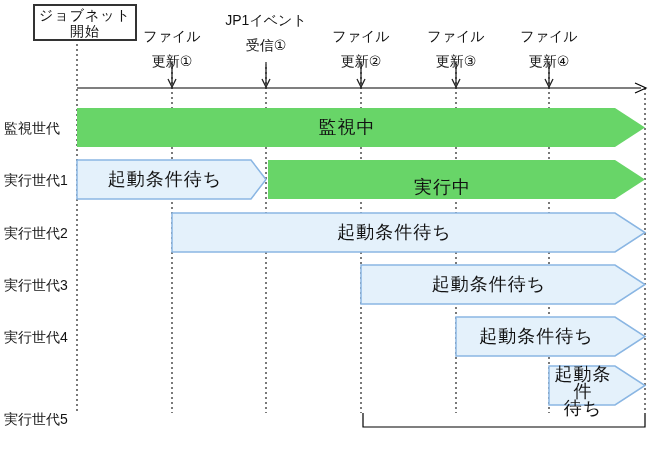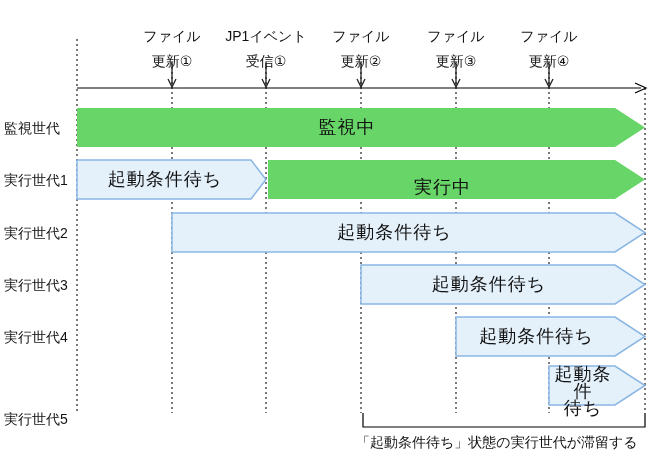--- a/index.html
+++ b/index.html
@@ -58,25 +58,29 @@
       <polygon points="77,108 615,108 645,127.5 615,147 77,147" fill="#68d568" stroke="none"></polygon>
       <polygon points="77,160 251,160 266,179.5 251,199 77,199" fill="#e4f1fb" stroke="#8ab6e3" stroke-width="1.5"></polygon>
       <polygon points="268,160 615,160 645,179.5 615,199 268,199" fill="#68d568" stroke="none"></polygon>
       <polygon points="172,213 615,213 645,232.5 615,252 172,252" fill="#e4f1fb" stroke="#8ab6e3" stroke-width="1.5"></polygon>
       <polygon points="361,265 615,265 645,284.5 615,304 361,304" fill="#e4f1fb" stroke="#8ab6e3" stroke-width="1.5"></polygon>
       <polygon points="456,317 615,317 645,336.5 615,356 456,356" fill="#e4f1fb" stroke="#8ab6e3" stroke-width="1.5"></polygon>
       <polygon points="549,366 615,366 645,385.5 615,405 549,405" fill="#e4f1fb" stroke="#8ab6e3" stroke-width="1.5"></polygon>
       <polyline points="363,413 363,427 645,427 645,413" fill="none" stroke="#000" stroke-width="1.2"></polyline>
     </svg>
 
+  <div class="start-box">
+    <div>ジョブネット</div>
+    <div>開始</div>
+  </div>
 
   <div id="labels-layer">
       <div class="event-label" style="left: 117px; top: 24px;">ファイル
 更新①</div>
-      <div class="event-label" style="left: 211px; top: 24px;">JP1イベント
+      <div class="event-label" style="left: 211px; top: 8px;">JP1イベント
 受信①</div>
       <div class="event-label" style="left: 306px; top: 24px;">ファイル
 更新②</div>
       <div class="event-label" style="left: 401px; top: 24px;">ファイル
 更新③</div>
       <div class="event-label" style="left: 494px; top: 24px;">ファイル
 更新④</div>
       <div class="row-label" style="top: 118.5px;">監視世代</div>
       <div class="bar-text" style="left: 79px; top: 108px; width: 536px; height: 39px;">監視中</div>
       <div class="row-label" style="top: 170.5px;">実行世代1</div>
@@ -86,14 +90,13 @@
       <div class="bar-text" style="left: 174px; top: 213px; width: 441px; height: 39px;">起動条件待ち</div>
       <div class="row-label" style="top: 275.5px;">実行世代3</div>
       <div class="bar-text" style="left: 363px; top: 265px; width: 252px; height: 39px;">起動条件待ち</div>
       <div class="row-label" style="top: 327.5px;">実行世代4</div>
       <div class="bar-text" style="left: 458px; top: 317px; width: 157px; height: 39px;">起動条件待ち</div>
       <div class="row-label" style="top: 366px; margin-top: 44px;">実行世代5</div>
       <div class="bar-text" style="left: 551px; top: 366px; width: 64px; height: 51px;">起動条件
 待ち</div>
     </div>
 
-  <div class="note">「起動条件待ち」状態の実行世代が滞留する</div>
 </div>
 
 </body></html>

